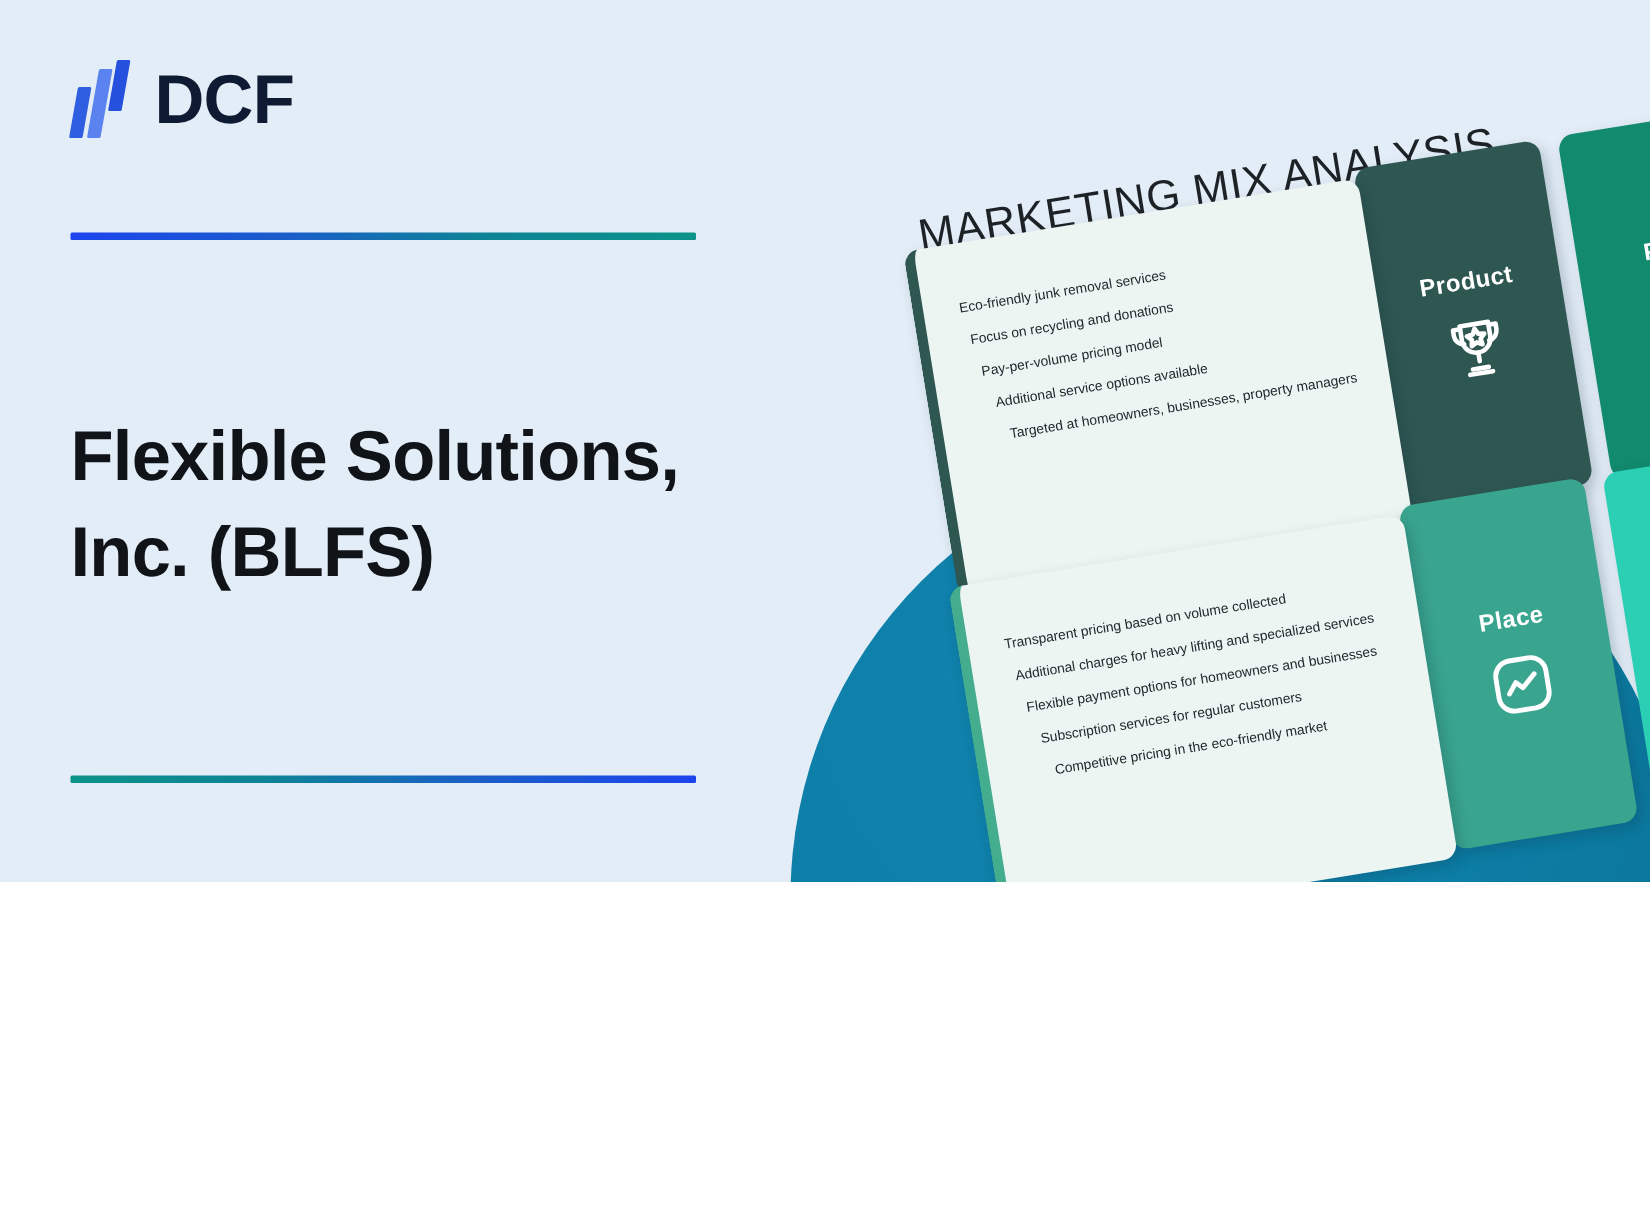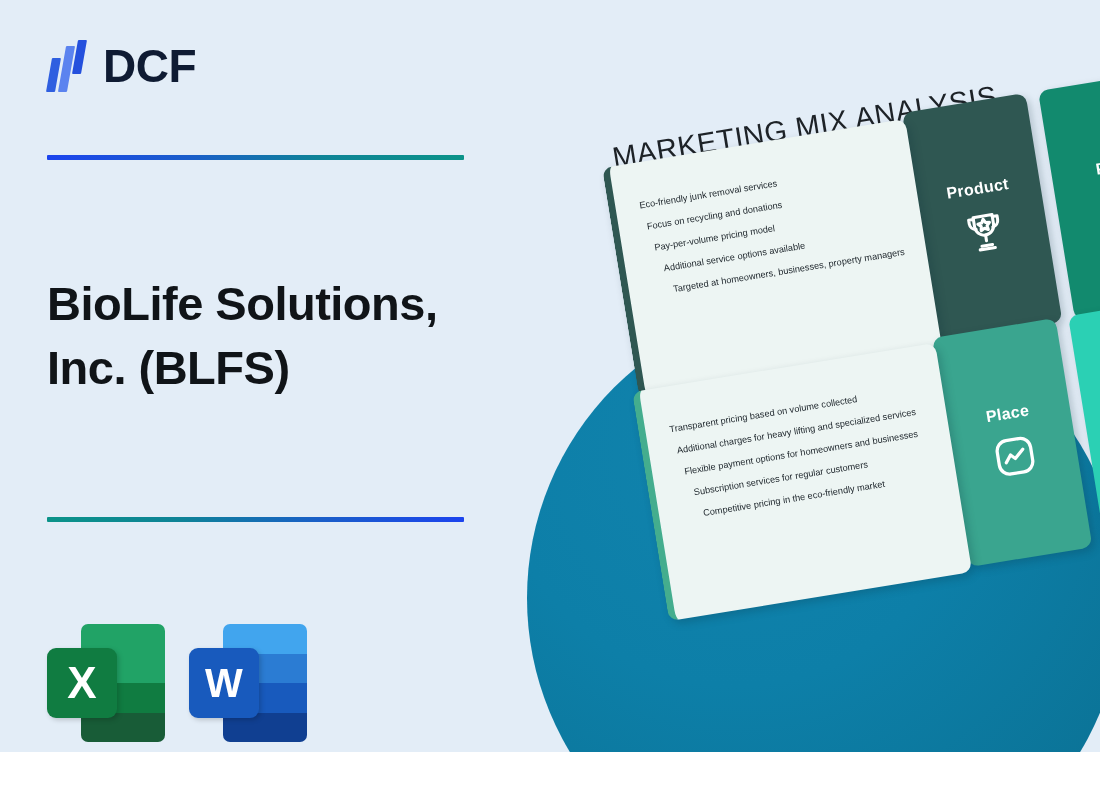--- a/index.html
+++ b/index.html
@@ -3,21 +3,21 @@
 <meta charset="utf-8">
 <style>
   html, body {
     margin: 0;
     padding: 0;
     background: #ffffff;
   }
   .page {
     position: relative;
     width: 1100px;
-    height: 752px;
+    height: 588px;
     overflow: hidden;
     background: #e3edf7;
     font-family: "Liberation Sans", sans-serif;
   }
   
   .bg-left {
     position: absolute;
     inset: 0;
     background: #e3edf7;
   }
@@ -241,21 +241,21 @@
       <div class="logo-mark">
         <i class="b1"></i>
           <i class="b2"></i>
           <i class="b3"></i>
       </div>
       <div class="logo-text">DCF</div>
     </div>
 
     <div class="rule top"></div>
 
-    <div class="doc-title">BioLife Solutions, Inc. (BLFS)</div>
+    <div class="doc-title">Flexible Solutions, Inc. (BLFS)</div>
 
     <div class="rule bottom"></div>
 
     <div class="office-row">
       <div class="office excel">
         <div class="sheet">
           <span></span>
             <span></span>
             <span></span>
             <span></span>

